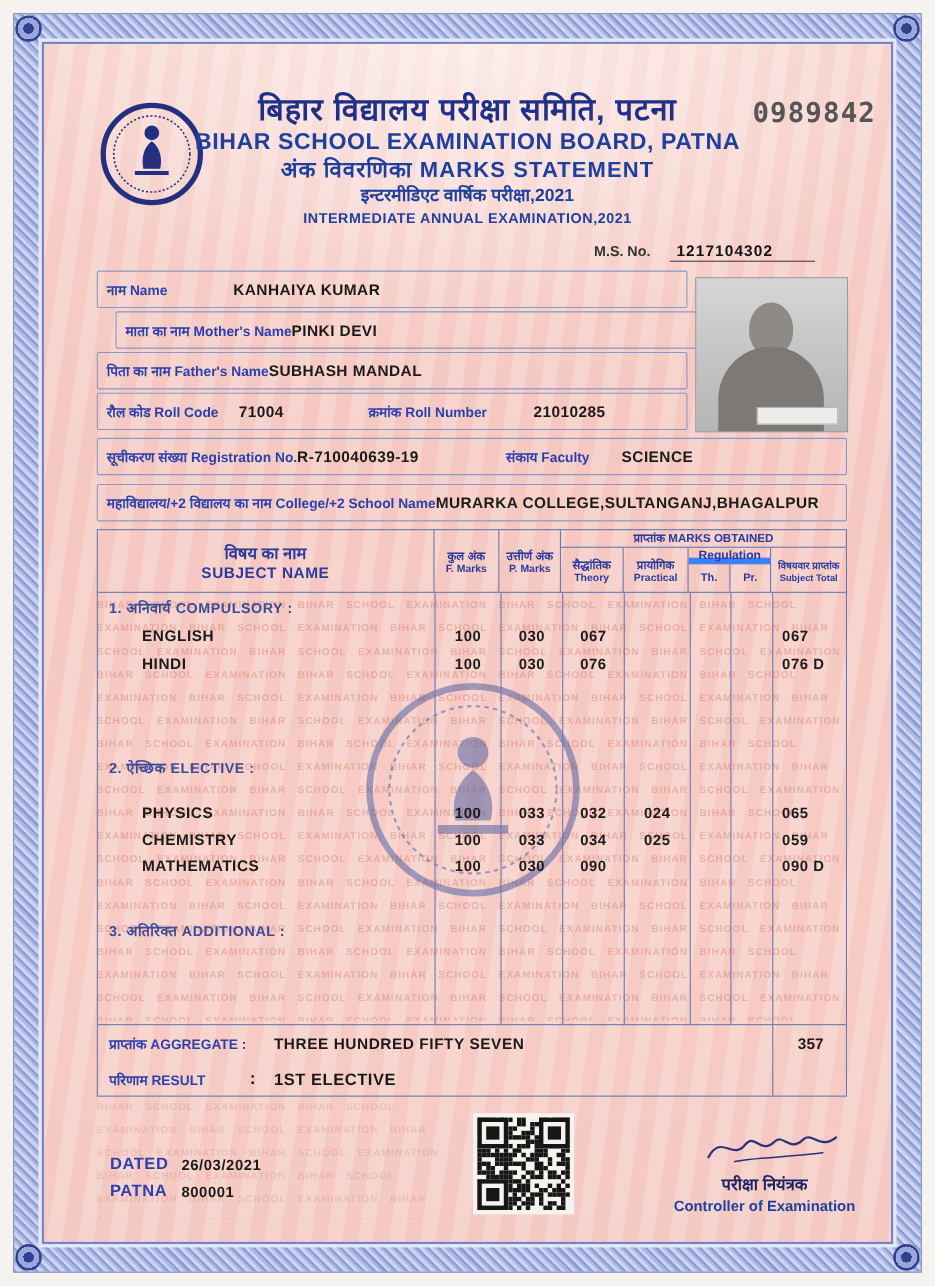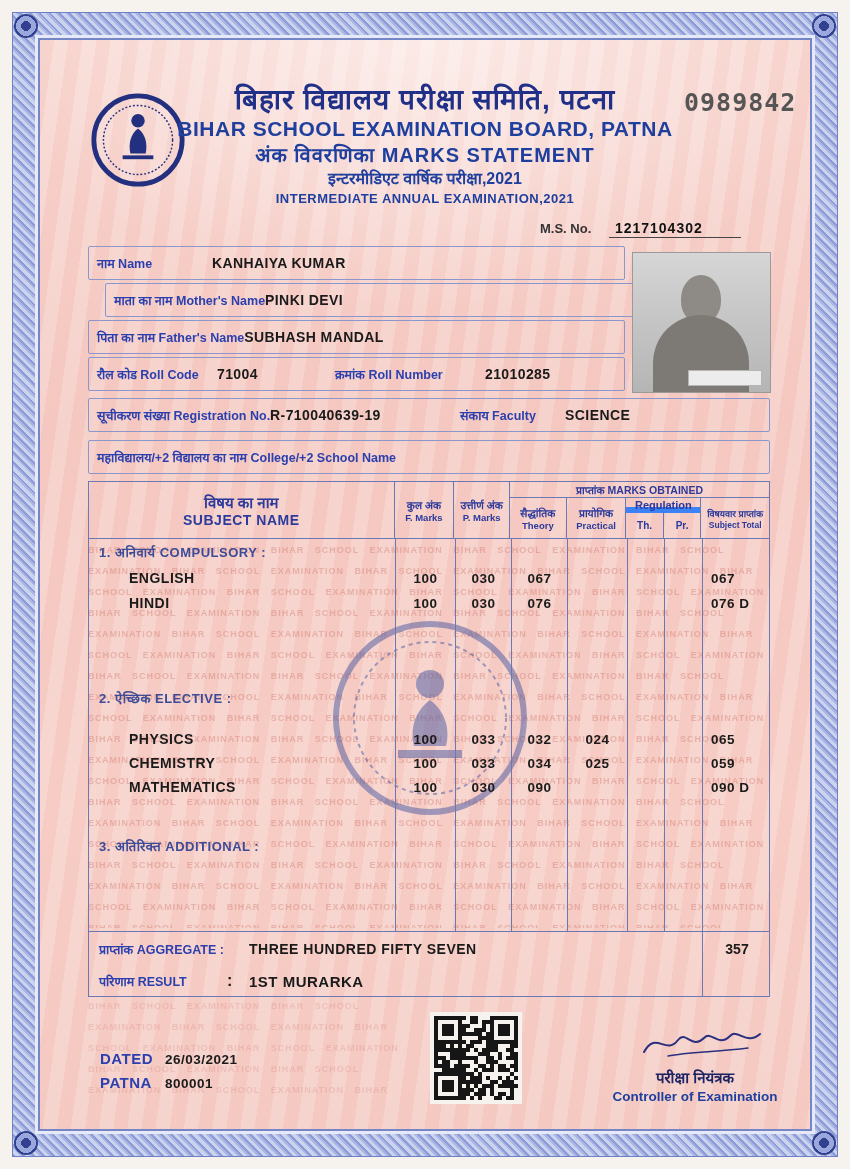--- a/index.html
+++ b/index.html
@@ -178,20 +178,21 @@
     <span class="fvalue">21010285</span>
   </div>
   <div class="field-row" style="left:88px;top:398px;width:682px;">
     <span class="flabel w160">सूचीकरण संख्या Registration No.</span>
     <span class="fvalue w180v">R-710040639-19</span>
     <span class="flabel w110">संकाय Faculty</span>
     <span class="fvalue">SCIENCE</span>
   </div>
   <div class="field-row" style="left:88px;top:440px;width:682px;">
     <span class="flabel w290">महाविद्यालय/+2 विद्यालय का नाम College/+2 School Name</span>
+    <span class="fvalue">MURARKA COLLEGE,SULTANGANJ,BHAGALPUR</span>
   </div>
 
   <div class="photo">
     <div class="head"></div>
     <div class="body"></div>
     <div class="strip"></div>
   </div>
 
   <div class="marks-table">
     <div class="tbl">
@@ -361,21 +362,21 @@
         <div class="agg-label-cell">
           <span class="lbl">प्राप्तांक AGGREGATE :</span>
           <span class="val">THREE HUNDRED FIFTY SEVEN</span>
         </div>
         <div class="agg-total">357</div>
       </div>
       <div class="res-row">
         <div class="res-label-cell">
           <span class="lbl">परिणाम RESULT</span>
           <span class="colon">:</span>
-          <span class="val">1ST MURARKA</span>
+          <span class="val">1ST ELECTIVE</span>
         </div>
         <div class="res-total"></div>
       </div>
     </div>
   </div>
 
   <div class="qr">
     <div class="qr-grid">
         <div class="on"></div>
         <div class="on"></div>

